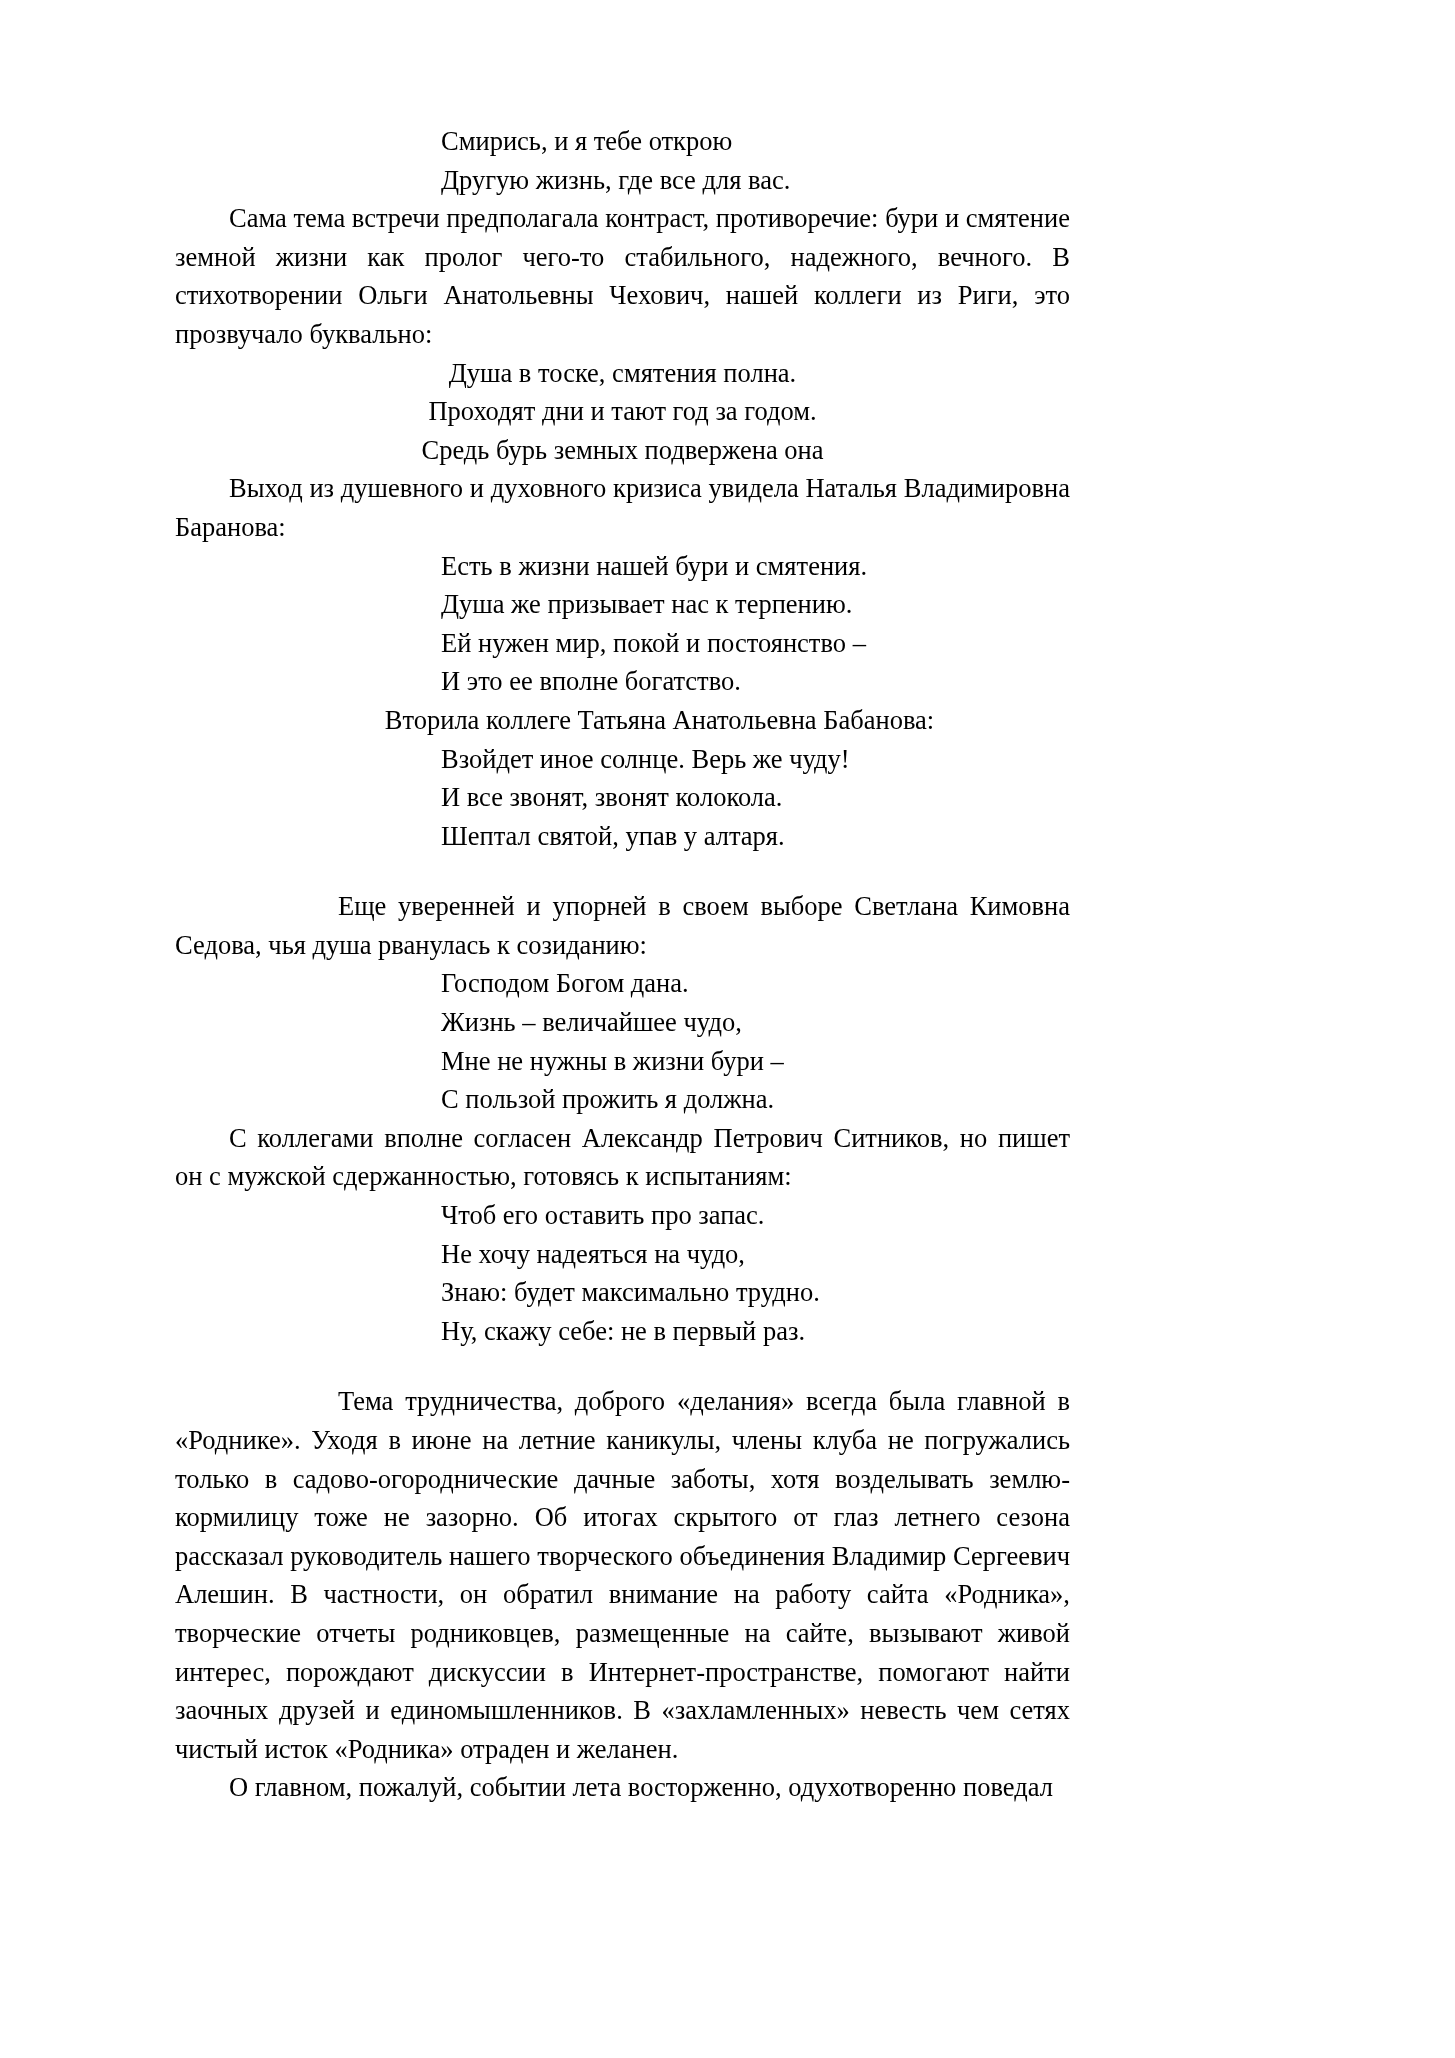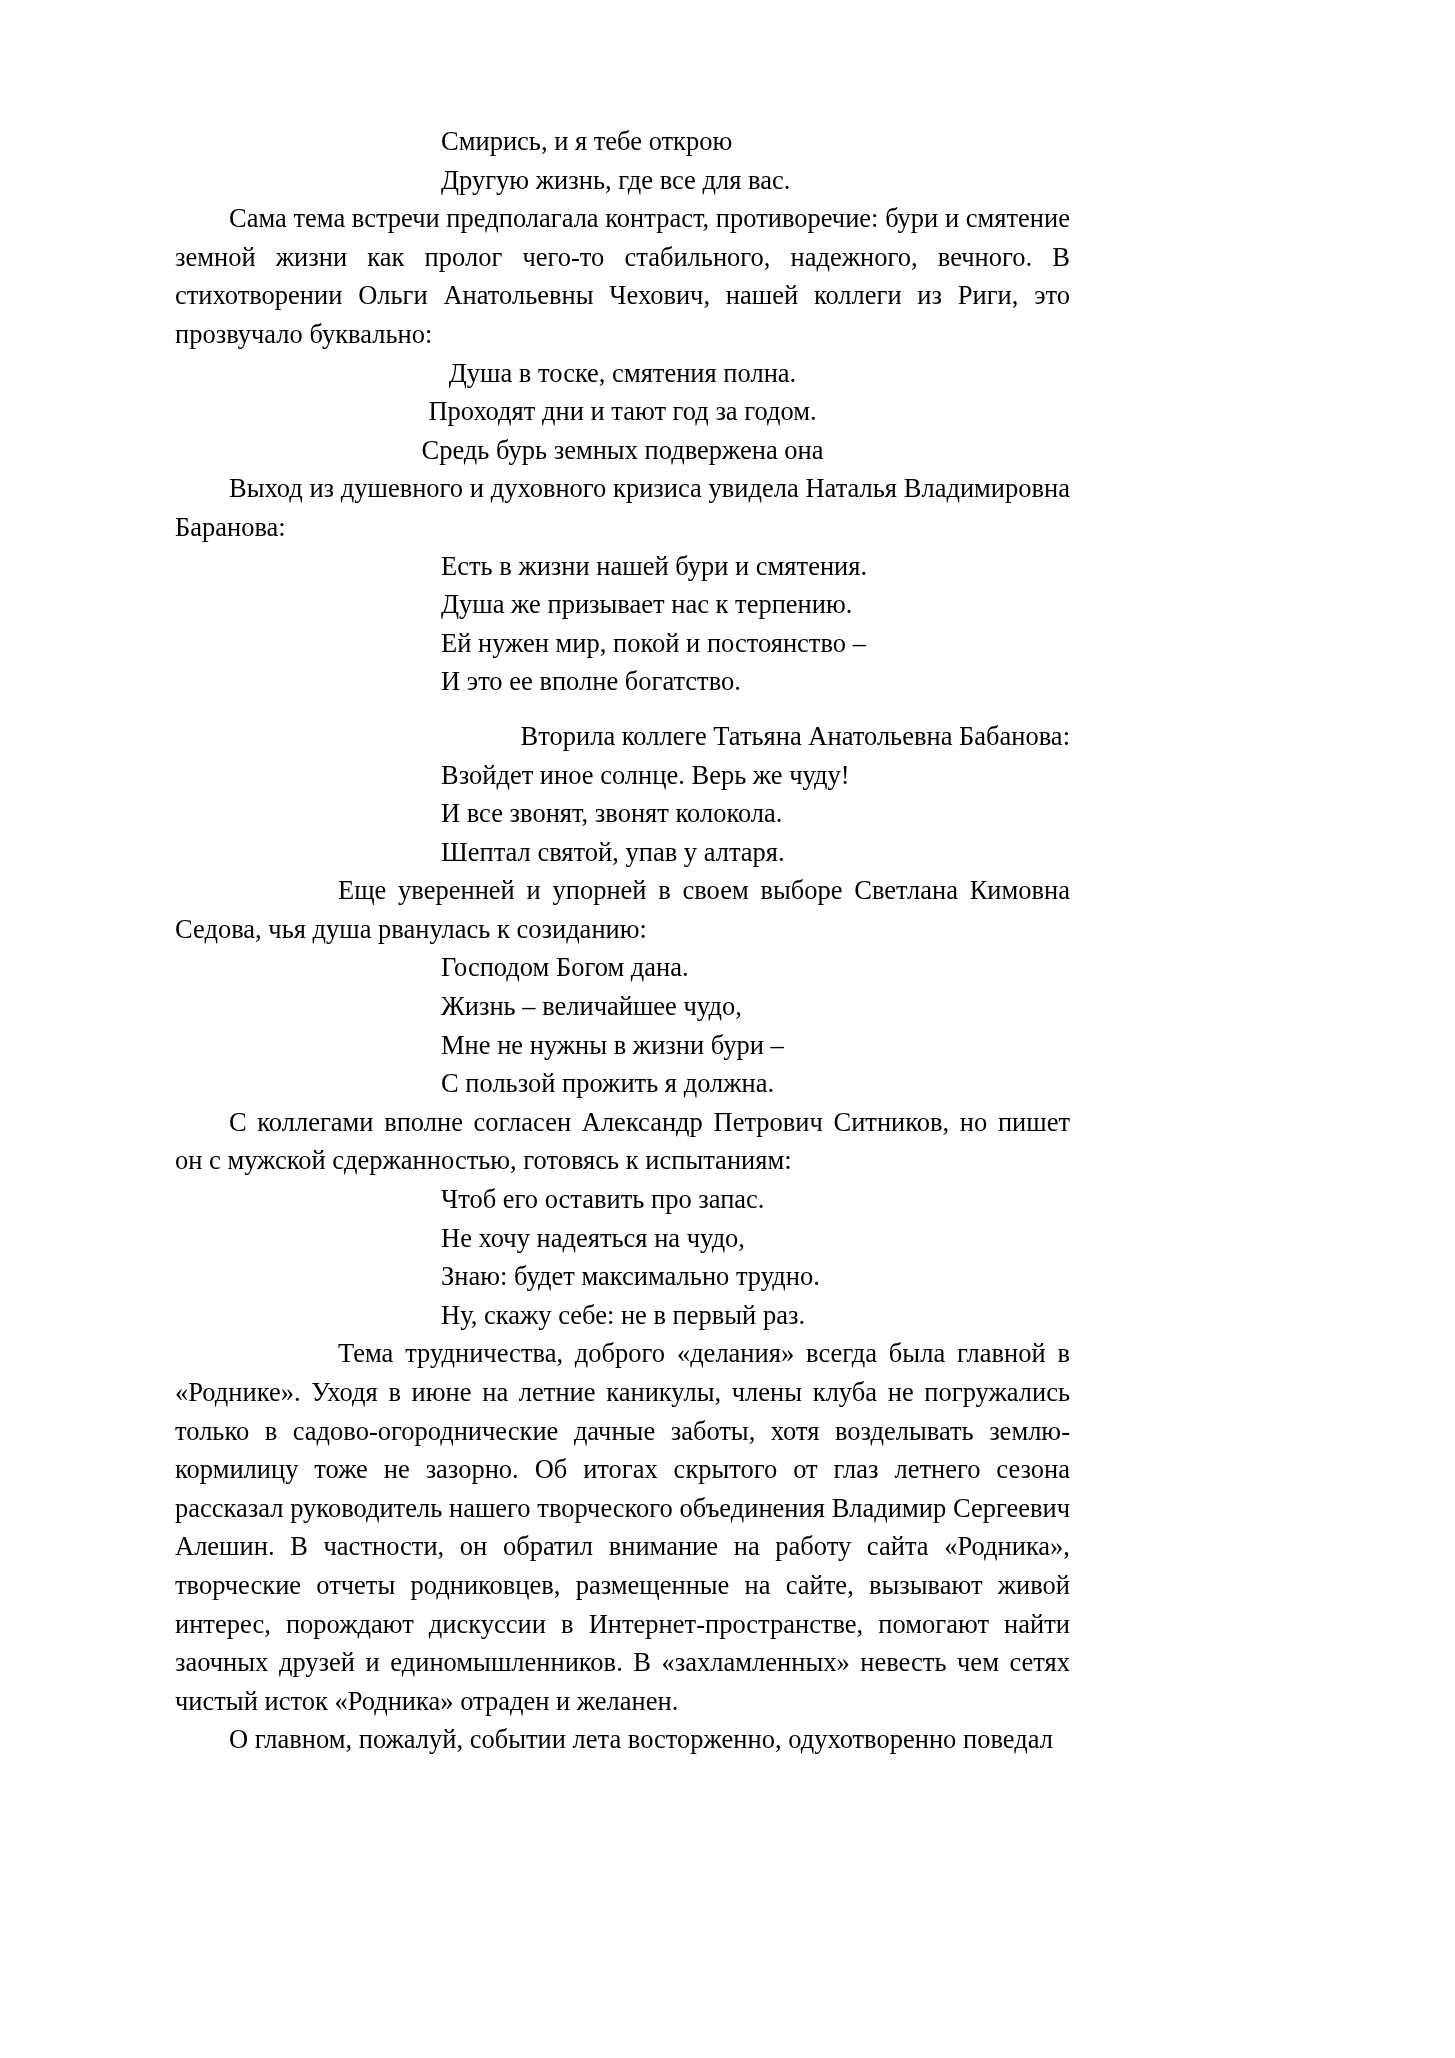--- a/index.html
+++ b/index.html
@@ -35,37 +35,37 @@
   
   .para {
     text-align: justify;
     text-justify: inter-word;
     text-indent: 54px;
   }
   .para-wide-indent {
     text-align: justify;
     text-justify: inter-word;
     text-indent: 163px;
+    margin-top: 32px;
   }
   
   .flush {
     text-align: center;
     text-indent: 0;
   }
   
   .verse {
     text-align: left;
     text-indent: 0;
     margin-left: 266px;
   }
   .lead-in {
-    text-align: right;
+    text-align: center;
     text-indent: 0;
     margin-left: 74px;
-    margin-top: 16px;
   }
 </style>
 </head>
 <body>
 
 <div class="page">
   <div class="content">
 
     <p class="verse">Смирись, и я тебе открою</p>
     <p class="verse">Другую жизнь, где все для вас.</p>

